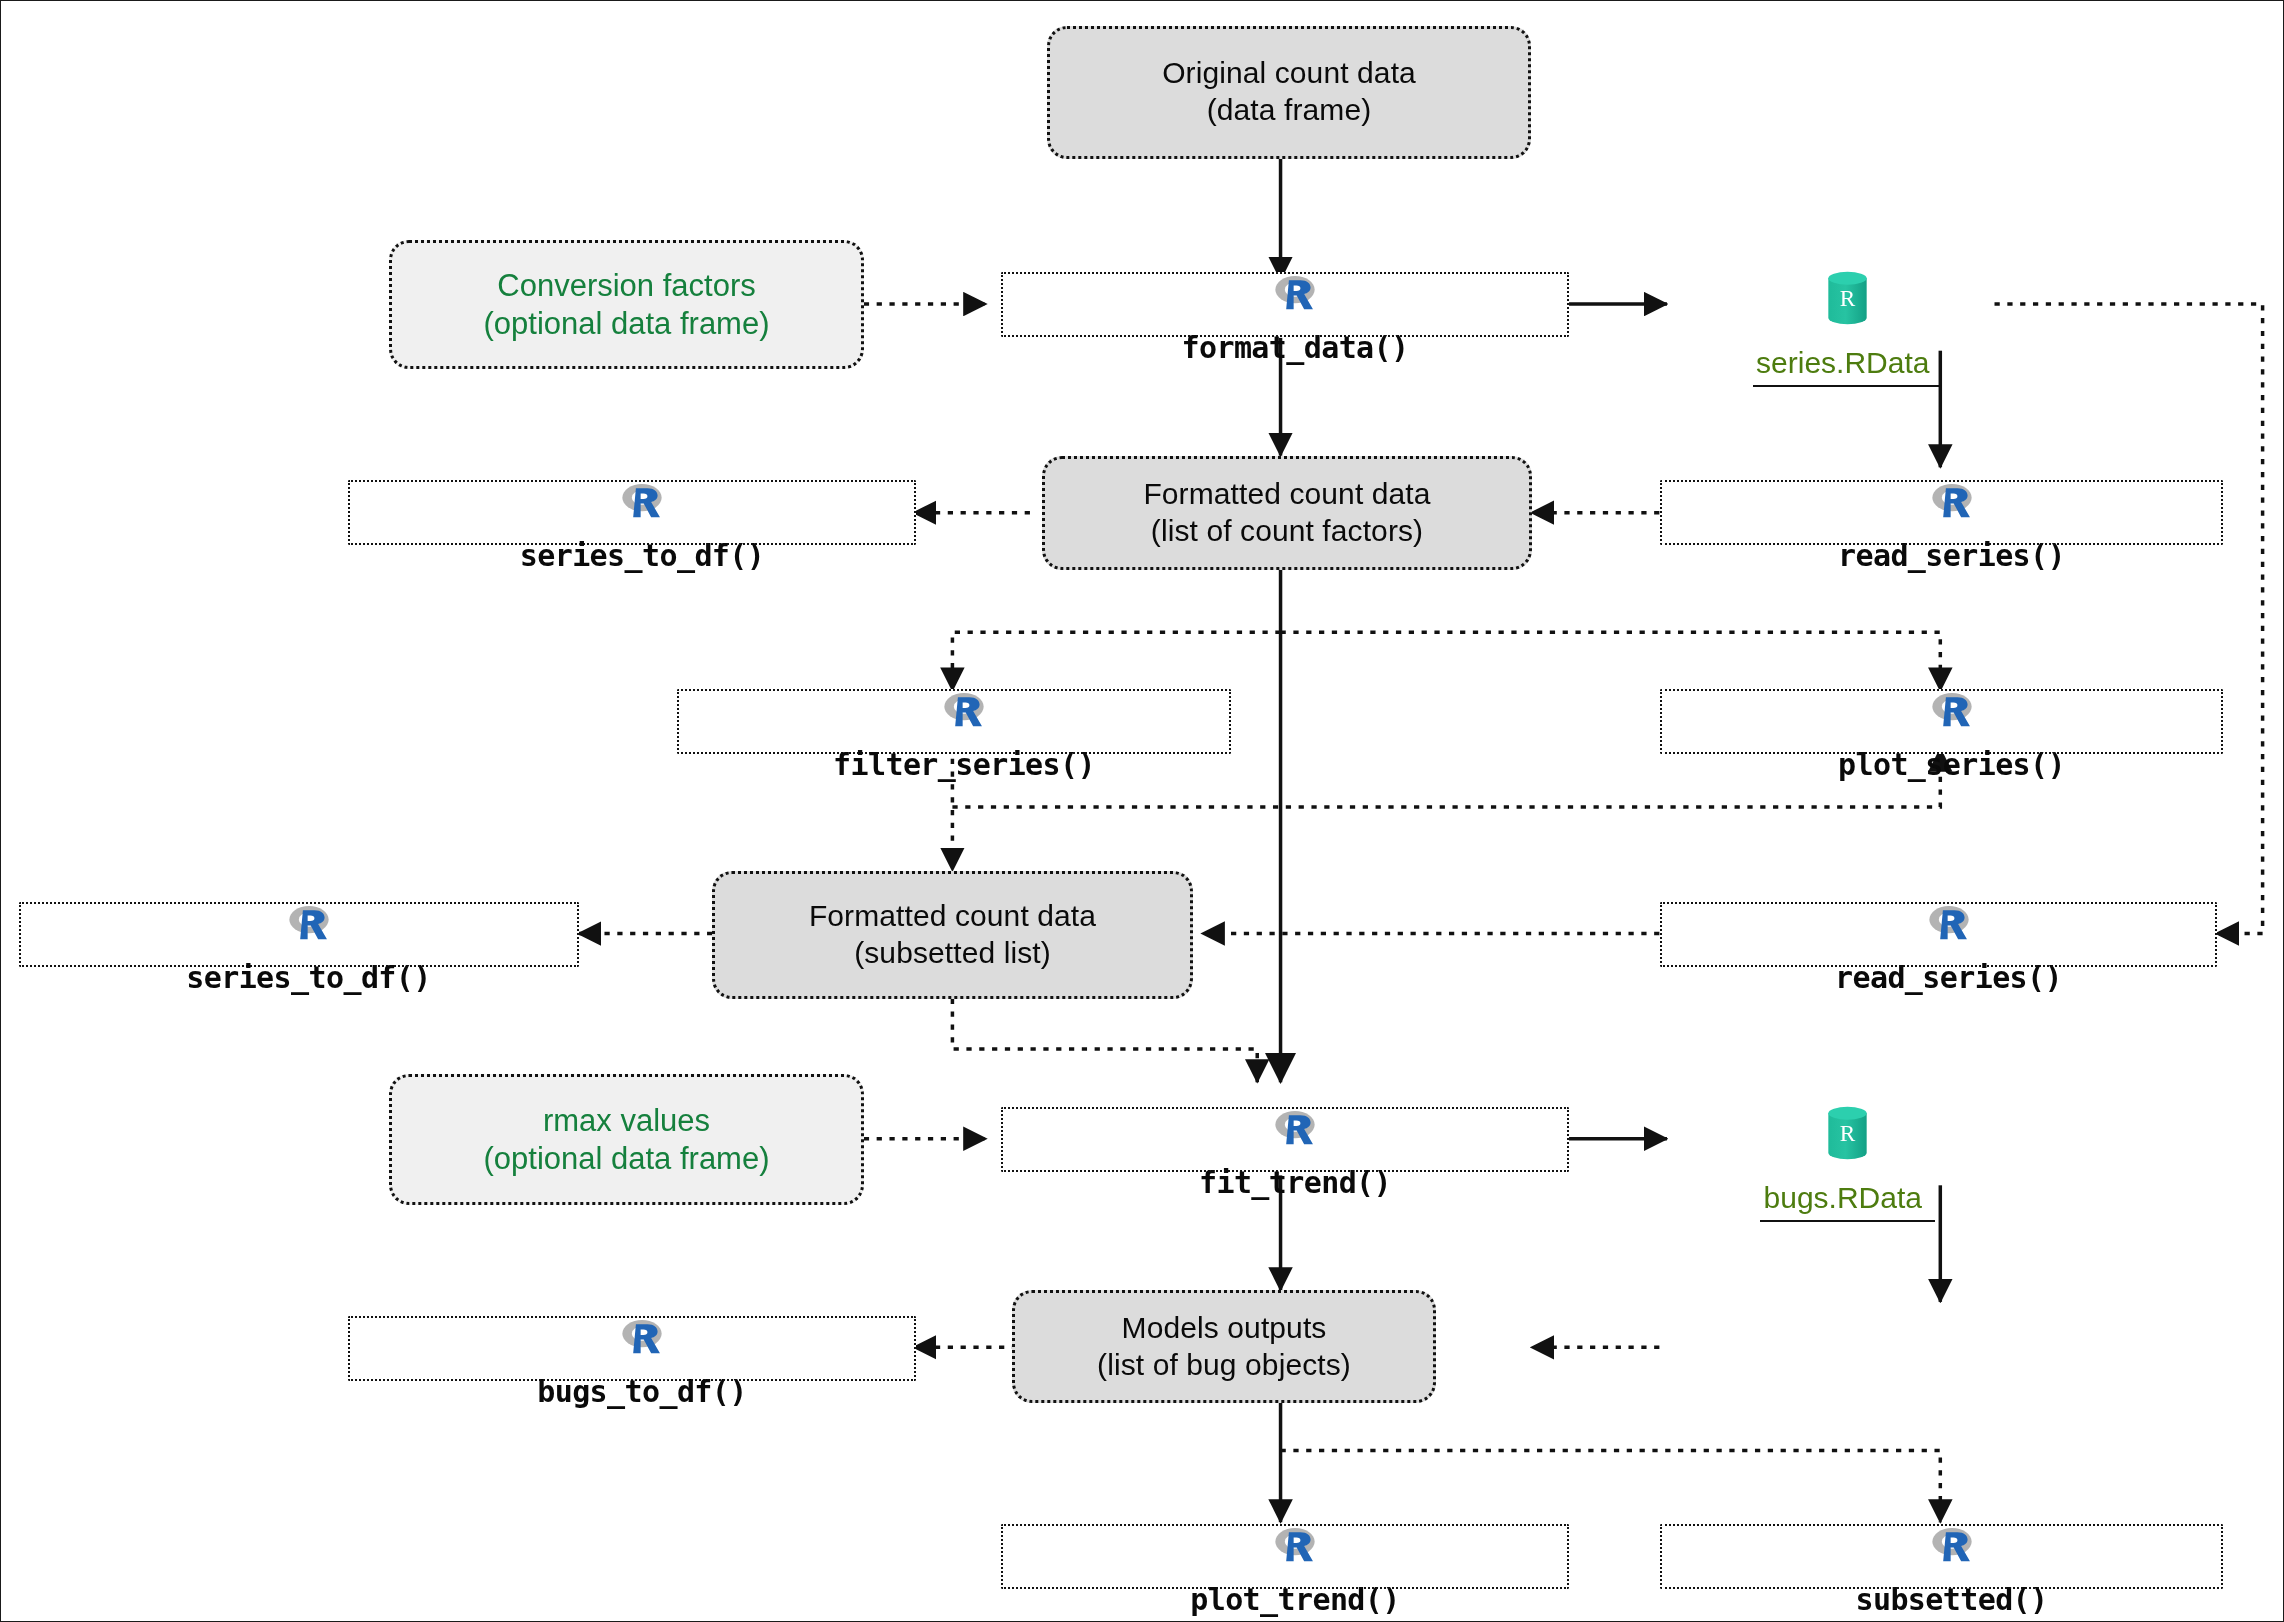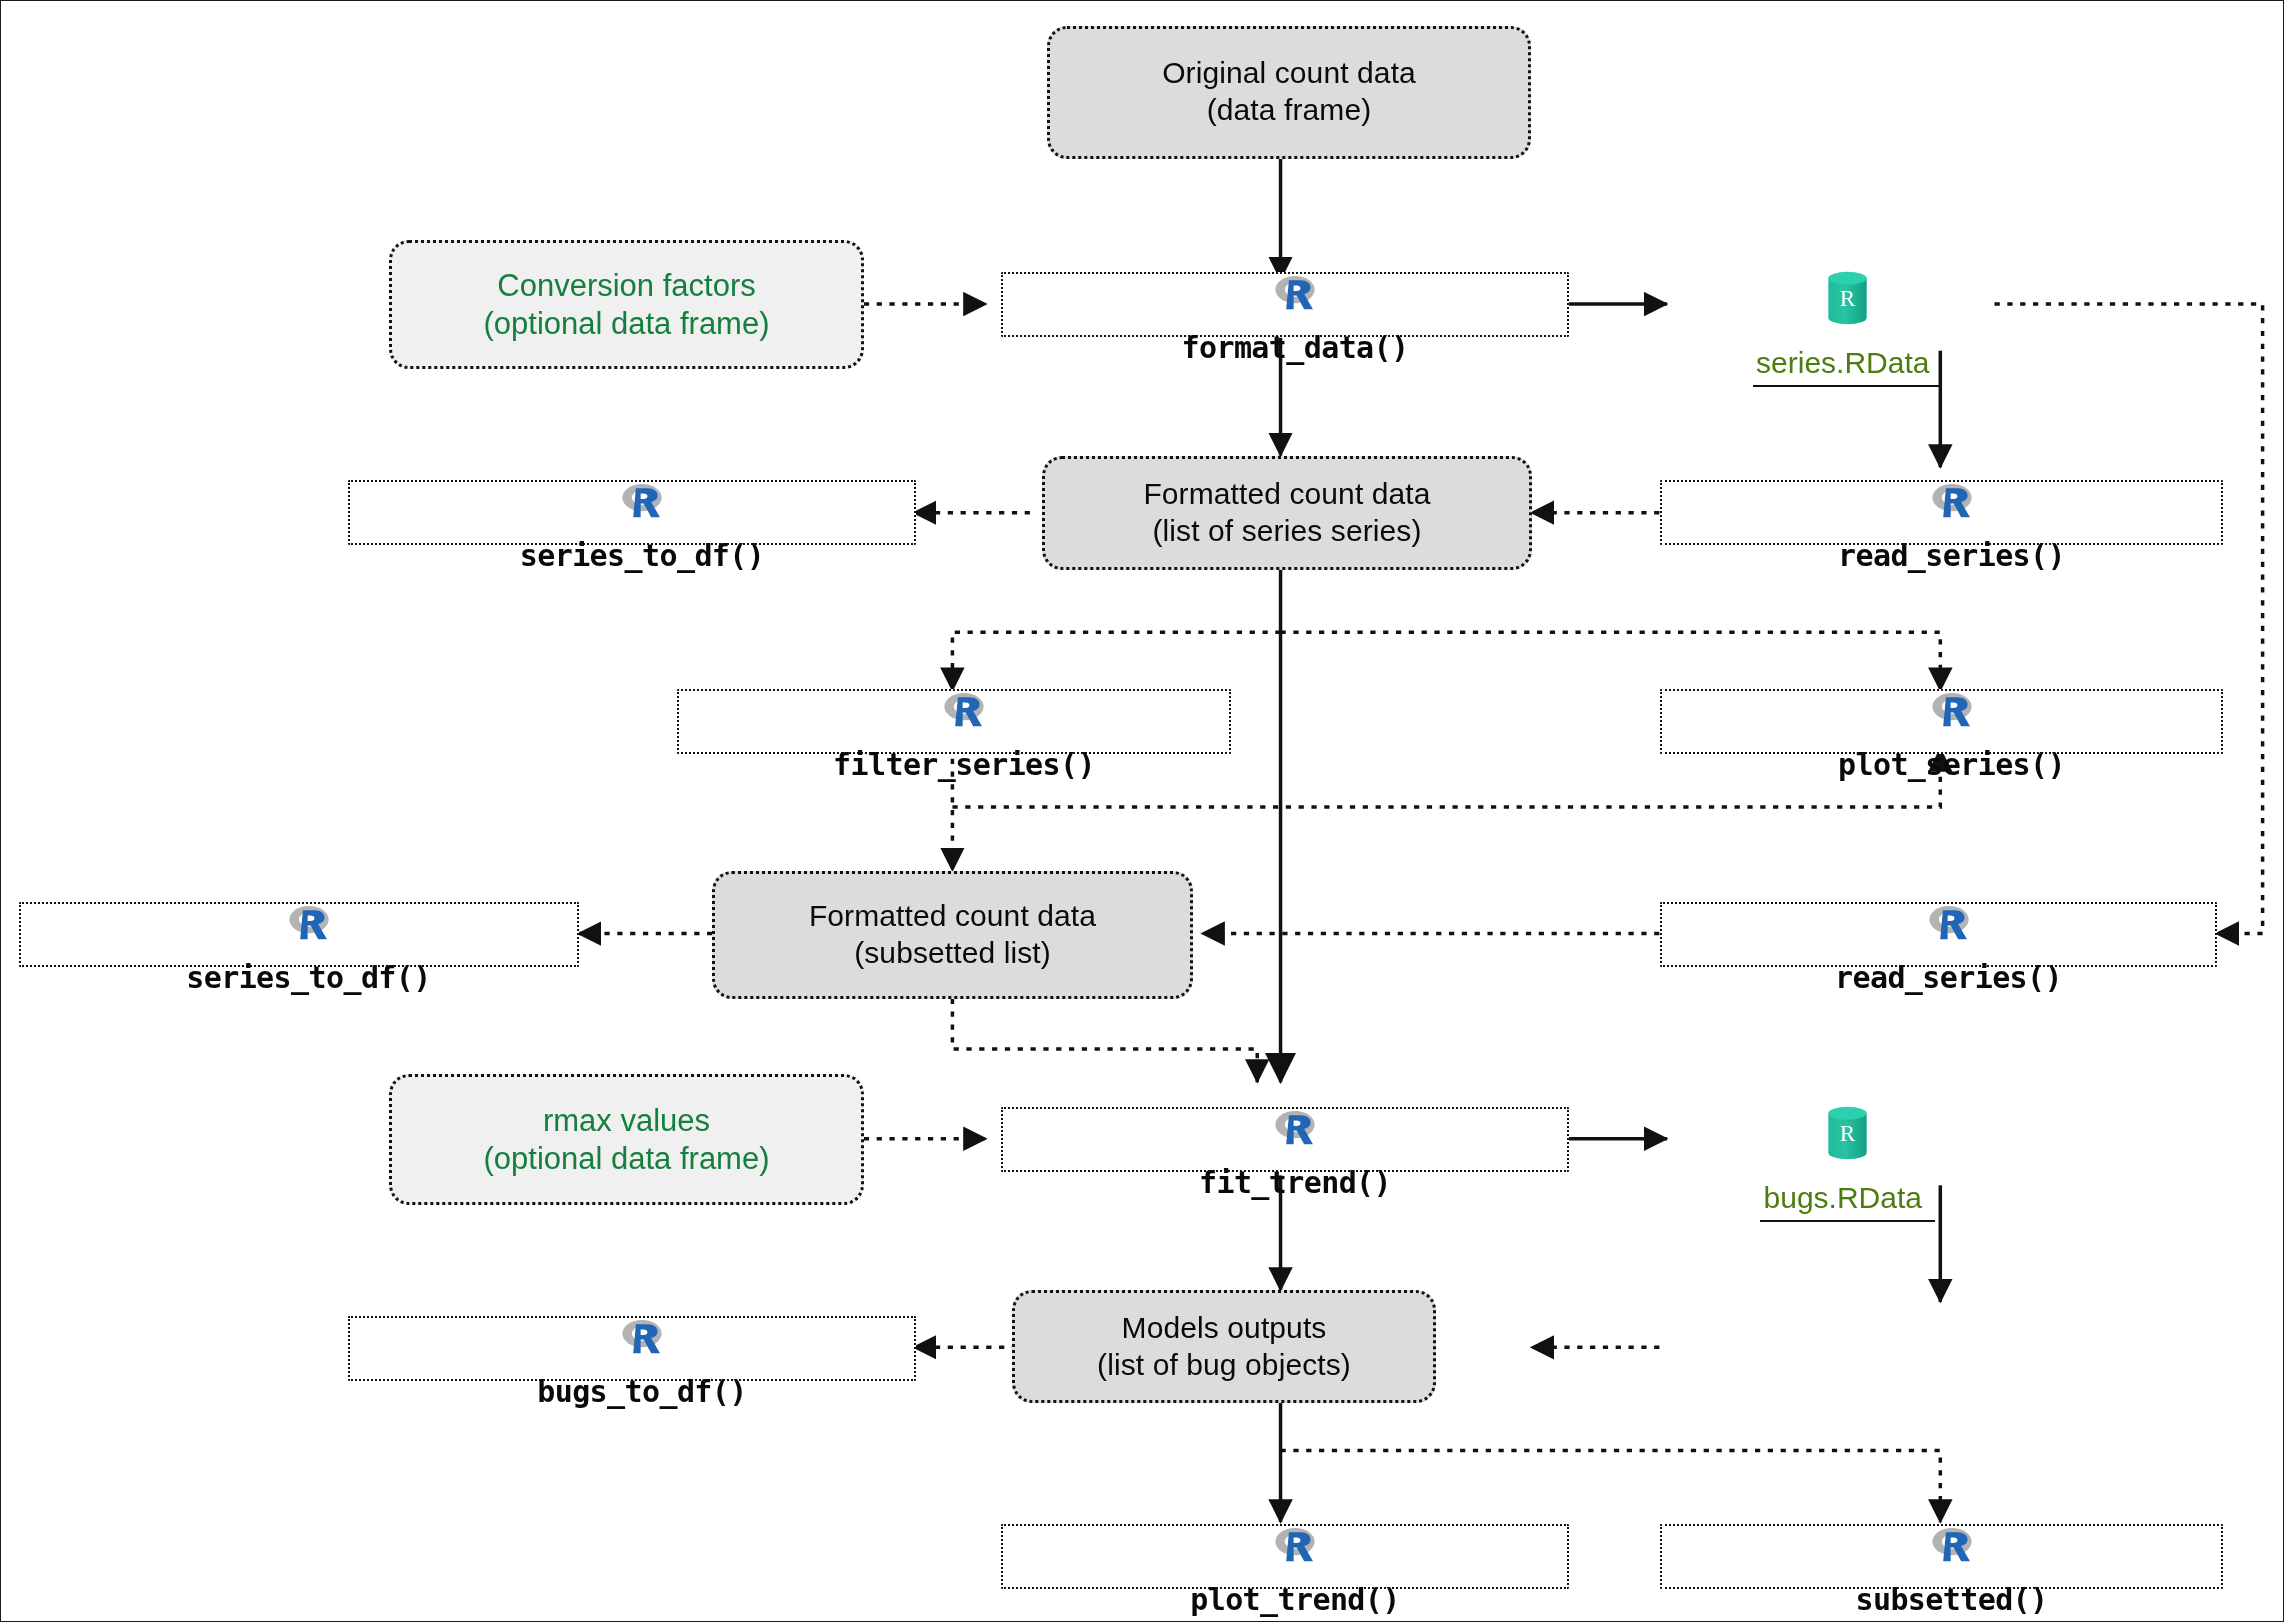--- a/index.html
+++ b/index.html
@@ -158,21 +158,21 @@
           <ellipse cx="62" cy="46" rx="58" ry="40" fill="#b3b3b3"></ellipse>
           <ellipse cx="62" cy="46" rx="30" ry="21" fill="#ffffff"></ellipse>
           <path d="M44 18 h34 c20 0 30 10 30 22 0 11-9 17-19 19 l26 45 h-26 l-22-41 h-9 v41 h-22 z M66 34 h-8 v16 h8 c8 0 12-3 12-8 0-5-4-8-12-8 z" fill="#2165b6"></path>
         </svg>
     </span>
     <span class="fn-label">series_to_df()</span>
   </div>
 
   <div class="node data-node" style="left:1041px;top:455px;width:490px;height:114px;">
     <div class="l1">Formatted count data</div>
-    <div class="l2">(list of series series)</div>
+    <div class="l2">(list of count factors)</div>
   </div>
 
   <div class="node fn-node" style="left:1659px;top:479px;width:563px;height:65px;">
     <span class="rlogo">
       <svg viewBox="0 0 124 106">
           <ellipse cx="62" cy="46" rx="58" ry="40" fill="#b3b3b3"></ellipse>
           <ellipse cx="62" cy="46" rx="30" ry="21" fill="#ffffff"></ellipse>
           <path d="M44 18 h34 c20 0 30 10 30 22 0 11-9 17-19 19 l26 45 h-26 l-22-41 h-9 v41 h-22 z M66 34 h-8 v16 h8 c8 0 12-3 12-8 0-5-4-8-12-8 z" fill="#2165b6"></path>
         </svg>
     </span>

